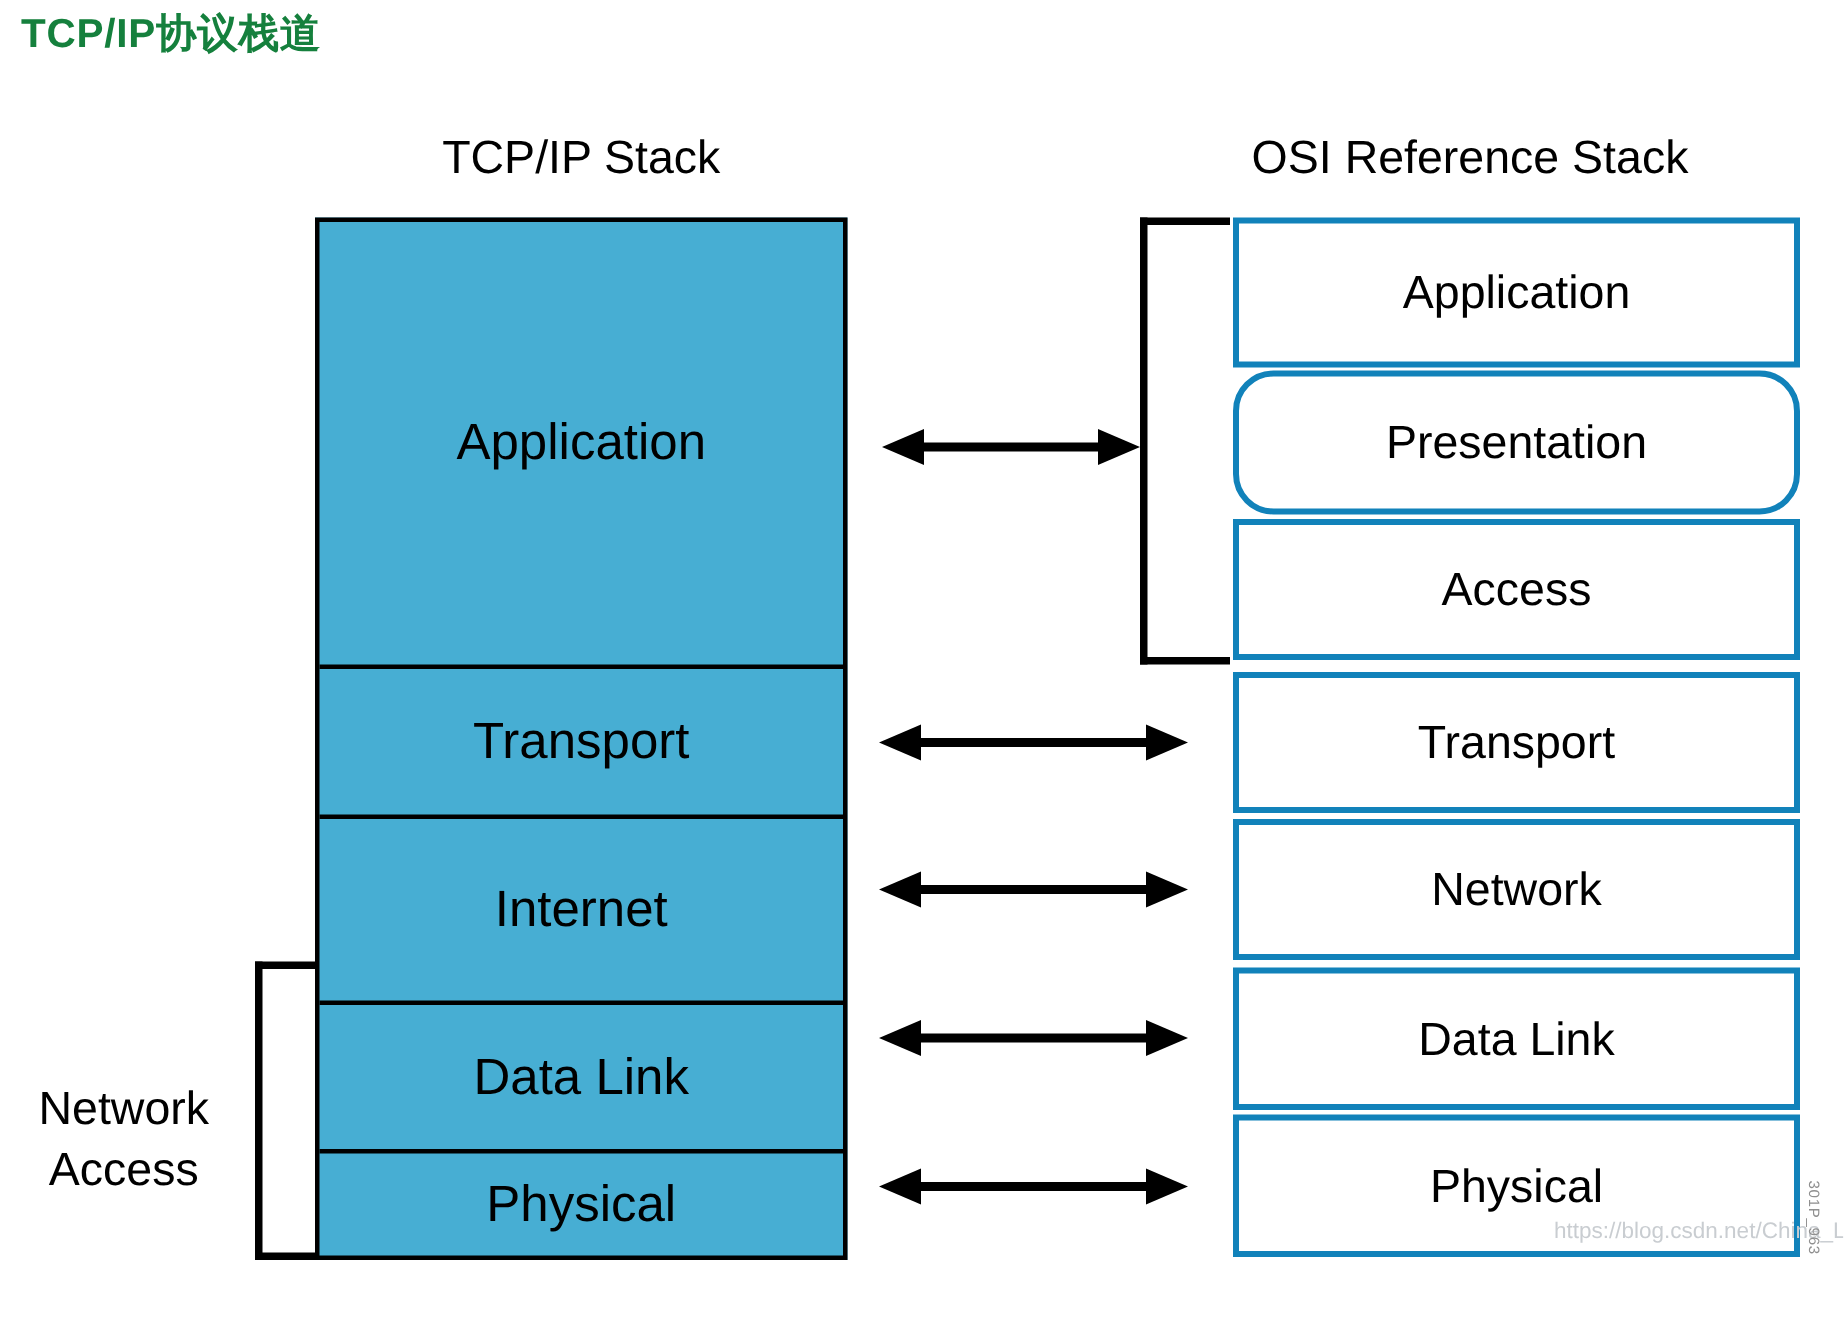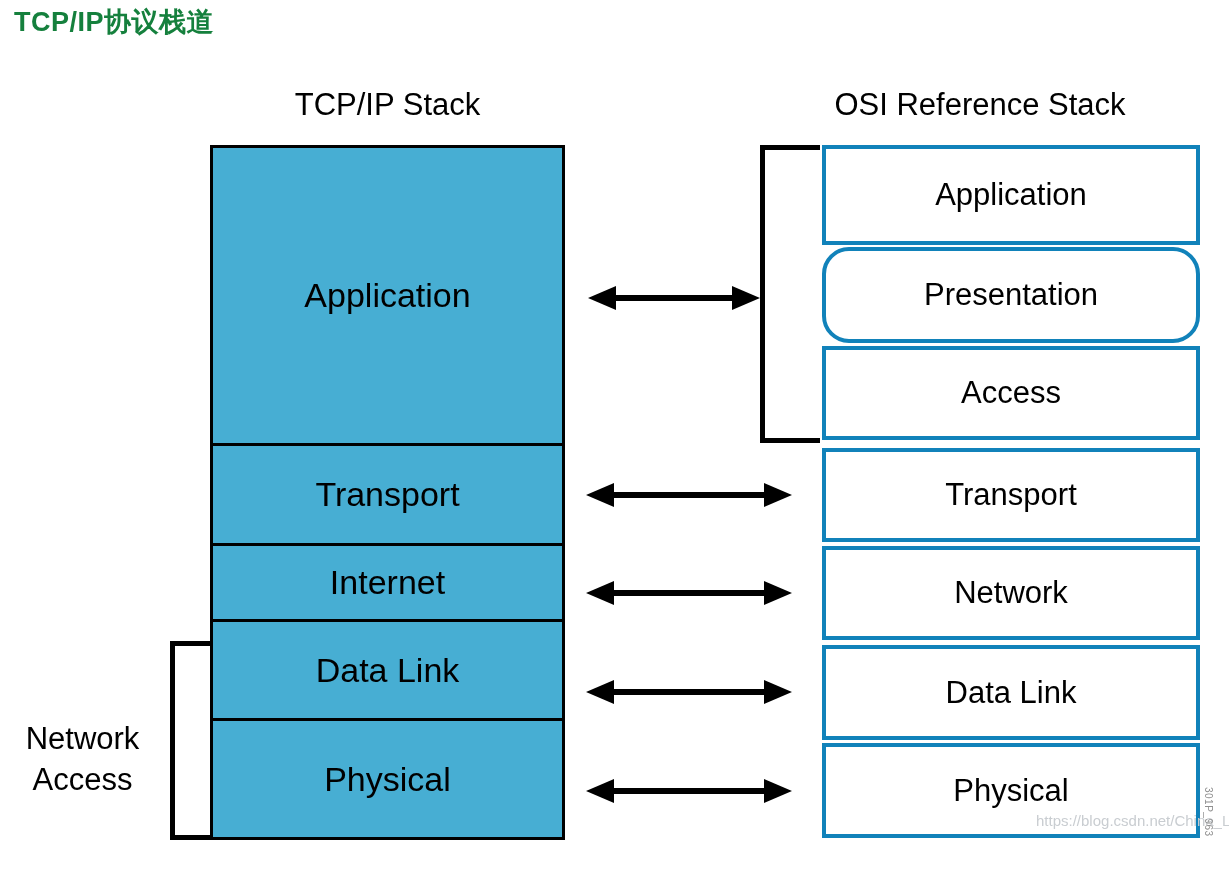--- a/index.html
+++ b/index.html
@@ -30,21 +30,21 @@
     box-sizing:border-box;border:3px solid #000;background:#47AED3;
     display:flex;flex-direction:column;
   }
   .tcp-row{
     box-sizing:border-box;display:flex;align-items:center;justify-content:center;
     font-size:34px;border-top:3px solid #000;
   }
   .tcp-row:first-child{border-top:none;}
   .tcp-app{height:295px;}
   .tcp-transport{height:100px;}
-  .tcp-internet{height:76px;}
+  .tcp-internet{height:124px;}
   .tcp-datalink{height:99px;}
   .tcp-physical{flex:1;}
 
   
   .na-bracket{
     position:absolute;left:170px;top:641px;width:42px;height:199px;
     box-sizing:border-box;
     border:5px solid #000;border-right:none;
     background:transparent;
   }

